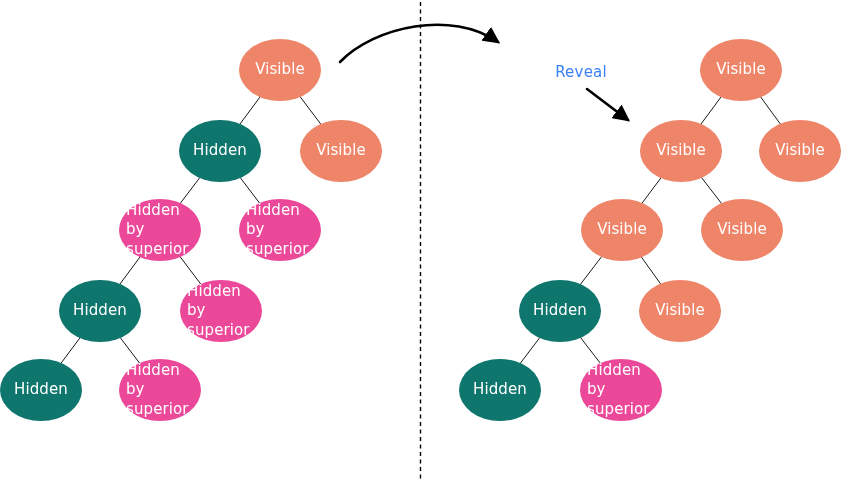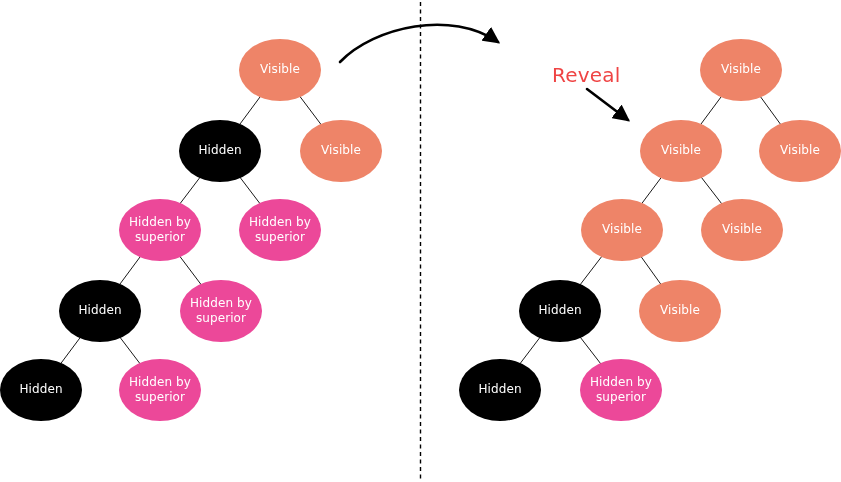--- a/index.html
+++ b/index.html
@@ -23,39 +23,38 @@
     height: 482px;
   }
   .node {
     position: absolute;
     width: 82px;
     height: 62px;
     border-radius: 50%;
     display: flex;
     align-items: center;
     justify-content: center;
-    text-align: center;
     color: #ffffff;
-    font-size: 12px;
+    font-size: 15px;
     font-weight: 500;
     line-height: 1.28;
     padding: 0 7px;
     box-sizing: border-box;
     letter-spacing: 0.1px;
   }
   .node.visible            { background: #EE8468; }
-  .node.hidden             { background: #000000; }
+  .node.hidden             { background: #0f766e; }
   .node.hidden-by-superior { background: #ec4899; }
   .annotation {
     position: absolute;
     left: 552px;
     top: 63px;
     width: 58px;
-    color: #ef4444;
-    font-size: 20px;
+    color: #3b82f6;
+    font-size: 15px;
     font-weight: 500;
     text-align: center;
     letter-spacing: 0.2px;
   }
 </style>
 </head>
 <body>
 
 <div class="canvas">
 

